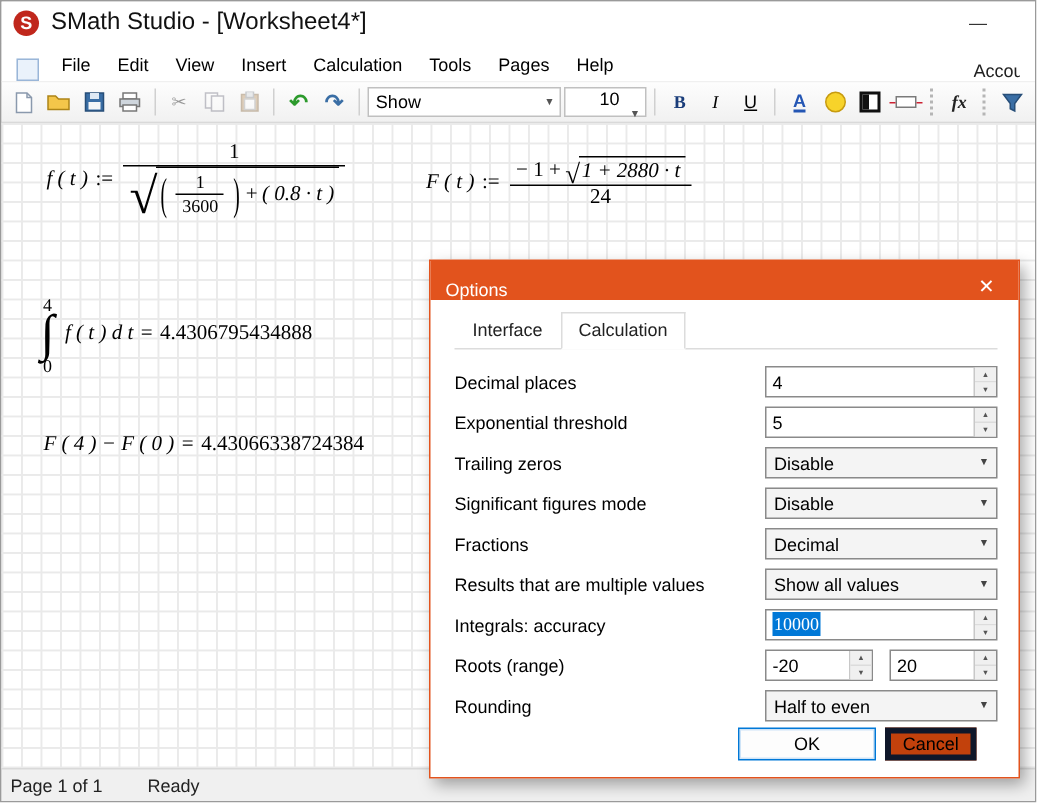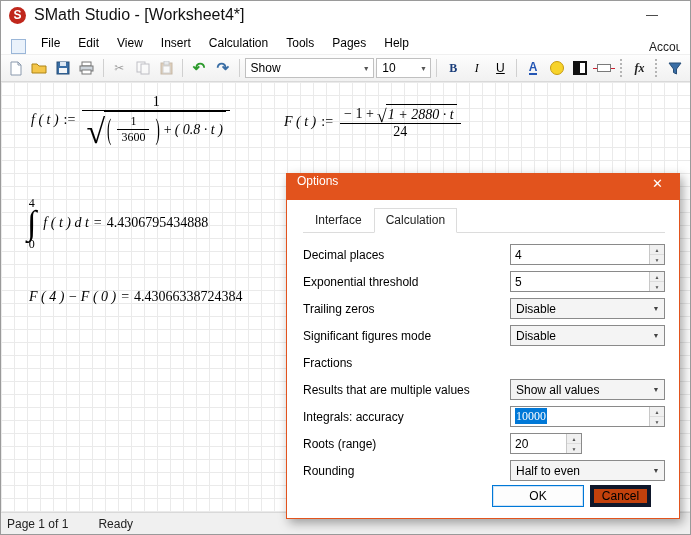--- a/index.html
+++ b/index.html
@@ -23,21 +23,21 @@
   
   .toolbar { height:27px; background:linear-gradient(#fdfdfd,#f1f1f1); border-bottom:1px solid #d9d9d9;
              display:flex; align-items:center; padding:0 4px; gap:2px; }
   .tbtn { width:22px; height:22px; display:flex; align-items:center; justify-content:center; border:1px solid transparent; border-radius:2px; }
   .tbtn.disabled { opacity:.38; }
   .tsep { width:1px; height:18px; background:#d0d0d0; margin:0 3px; }
   .tgrip { width:4px; height:18px; border-left:2px dotted #b5b5b5; margin:0 3px; }
   .combo-box { height:20px; background:#fff; border:1px solid #c0c0c0; display:flex; align-items:center; padding-left:5px; }
   .combo-box .arr { margin-left:auto; width:14px; text-align:center; font-size:7px; color:#555; }
   .font-combo { width:132px; }
-  .size-combo { width:56px; }
+  .size-combo { width:56px;flex-direction:column; }
   .glyph-b { font-family:"Liberation Serif",serif; font-weight:bold; color:#1a3d7a; }
   .glyph-i { font-family:"Liberation Serif",serif; font-style:italic; }
   .glyph-u { text-decoration:underline; }
   .glyph-a { color:#2456b4; font-weight:bold; border-bottom:2px solid #2456b4; line-height:1; }
   .pic-circle { width:14px; height:14px; border-radius:50%; background:#f7d32a; border:1px solid #c79b10; }
   .frame-ic { width:14px; height:14px; border:2px solid #111; background:linear-gradient(90deg,#111 45%,#fff 45%); }
   .dash-ic { width:14px; height:8px; border:1px solid #7a7a7a; background:#fff; position:relative; }
   .dash-ic::before, .dash-ic::after { content:""; position:absolute; top:3px; width:4px; height:1px; background:#c23; }
   .dash-ic::before { left:-5px; } .dash-ic::after { right:-5px; }
   .fx { font-family:"Liberation Serif",serif; font-style:italic; font-weight:bold; color:#222; }
@@ -59,21 +59,21 @@
   .radbody { border-top:1px solid #000; padding:2px 3px 0 2px; display:inline-flex; align-items:center; gap:3px; margin-left:-1px; }
   .bigparen { font-style:normal; display:inline-block; transform:scaleY(2.3); font-size:13px; margin:0 1px; }
   .small-frac { font-size:12px; }
   .intwrap { display:inline-flex; flex-direction:column; align-items:center; line-height:1; margin-right:2px; }
   .intsign { font-size:34px; line-height:.85; font-style:normal; }
   .intlim { font-size:12px; }
 
   
   .dialog { position:absolute; left:285px; top:172px; width:394px; height:346px; background:#fff;
             border:1px solid #e2531d; box-shadow:3px 4px 10px rgba(0,0,0,.35); z-index:10; }
-  .dlg-title { height:26px; background:#e2531d; color:#fff; display:flex; align-items:flex-start; padding:0 10px; font-size:12px; }
+  .dlg-title { height:26px; background:#e2531d; color:#fff; display:flex; align-items:flex-end; padding:0 10px; font-size:12px; }
   .dlg-close { margin-left:auto; color:#fff; font-size:13px; padding:2px 6px; }
   .dlg-tabs { display:flex; margin:8px 14px 0 16px; border-bottom:1px solid #dcdcdc; }
   .tab { padding:4px 11px 5px; border:1px solid transparent; margin-bottom:-1px; color:#222; }
   .tab.active { background:#fff; border-color:#dcdcdc; border-bottom-color:#fff; }
   .dlg-rows { margin:8px 14px 0 16px; }
   .drow { display:flex; align-items:center; height:27px;gap:32px; }
   .drow .dlabel { flex:1; font-size:12px; }
   .ctl { width:155px; }
   .spinfield { height:21px; border:1px solid #8a8a8a; background:#fff; display:flex; align-items:center; }
   .spinval { flex:1; padding-left:4px; font-size:12px; }
@@ -305,20 +305,24 @@
       <div class="drow">
         <span class="dlabel">Significant figures mode</span>
         <div class="ctl combo">
           <span>Disable</span>
           <span class="arr">▼</span>
         </div>
       </div>
 
       <div class="drow">
         <span class="dlabel">Fractions</span>
+        <div class="ctl combo">
+          <span>Decimal</span>
+          <span class="arr">▼</span>
+        </div>
       </div>
 
       <div class="drow">
         <span class="dlabel">Results that are multiple values</span>
         <div class="ctl combo">
           <span>Show all values</span>
           <span class="arr">▼</span>
         </div>
       </div>
 
@@ -330,20 +334,27 @@
             <div>▲</div>
             <div>▼</div>
           </div>
         </div>
       </div>
 
       <div class="drow">
         <span class="dlabel">Roots (range)</span>
         <div class="ctl dbl">
           <div class="spinfield">
+            <span class="spinval">-20</span>
+            <div class="spinbtns">
+              <div>▲</div>
+              <div>▼</div>
+            </div>
+          </div>
+          <div class="spinfield">
             <span class="spinval">20</span>
             <div class="spinbtns">
               <div>▲</div>
               <div>▼</div>
             </div>
           </div>
         </div>
       </div>
 
       <div class="drow">

